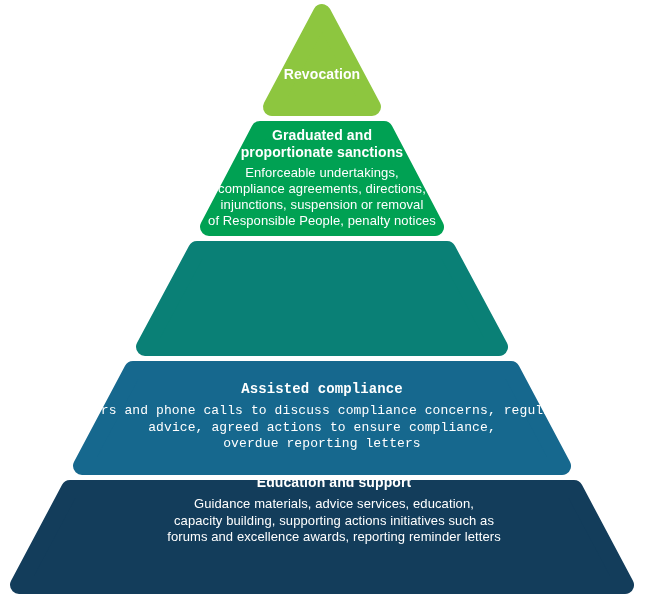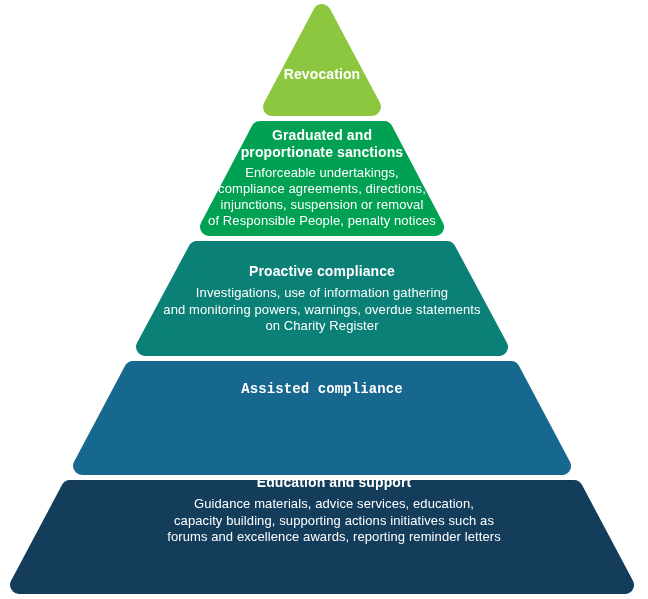--- a/index.html
+++ b/index.html
@@ -72,29 +72,26 @@
     <div class="tier-body">Enforceable undertakings,
 compliance agreements, directions,
 injunctions, suspension or removal
 of Responsible People, penalty notices</div>
   </div>
 
   <div class="tier-text t1">
     <div class="tier-heading">Revocation</div>
   </div>
 
-  <div class="tier-text t3">
-    <div class="tier-heading">Proactive compliance</div>
-    <div class="tier-body">Investigations, use of information gathering
-and monitoring powers, warnings, overdue statements
-on Charity Register</div>
-  </div>
 
   <div class="tier-text t4">
     <div class="tier-heading">Assisted compliance</div>
+    <div class="tier-body">Letters and phone calls to discuss compliance concerns, regulatory
+advice, agreed actions to ensure compliance,
+overdue reporting letters</div>
   </div>
 
   <div class="tier-text t5">
     <div class="tier-heading">Education and support</div>
     <div class="tier-body">Guidance materials, advice services, education,
 capacity building, supporting actions initiatives such as
 forums and excellence awards, reporting reminder letters</div>
   </div>
 
 </div>

